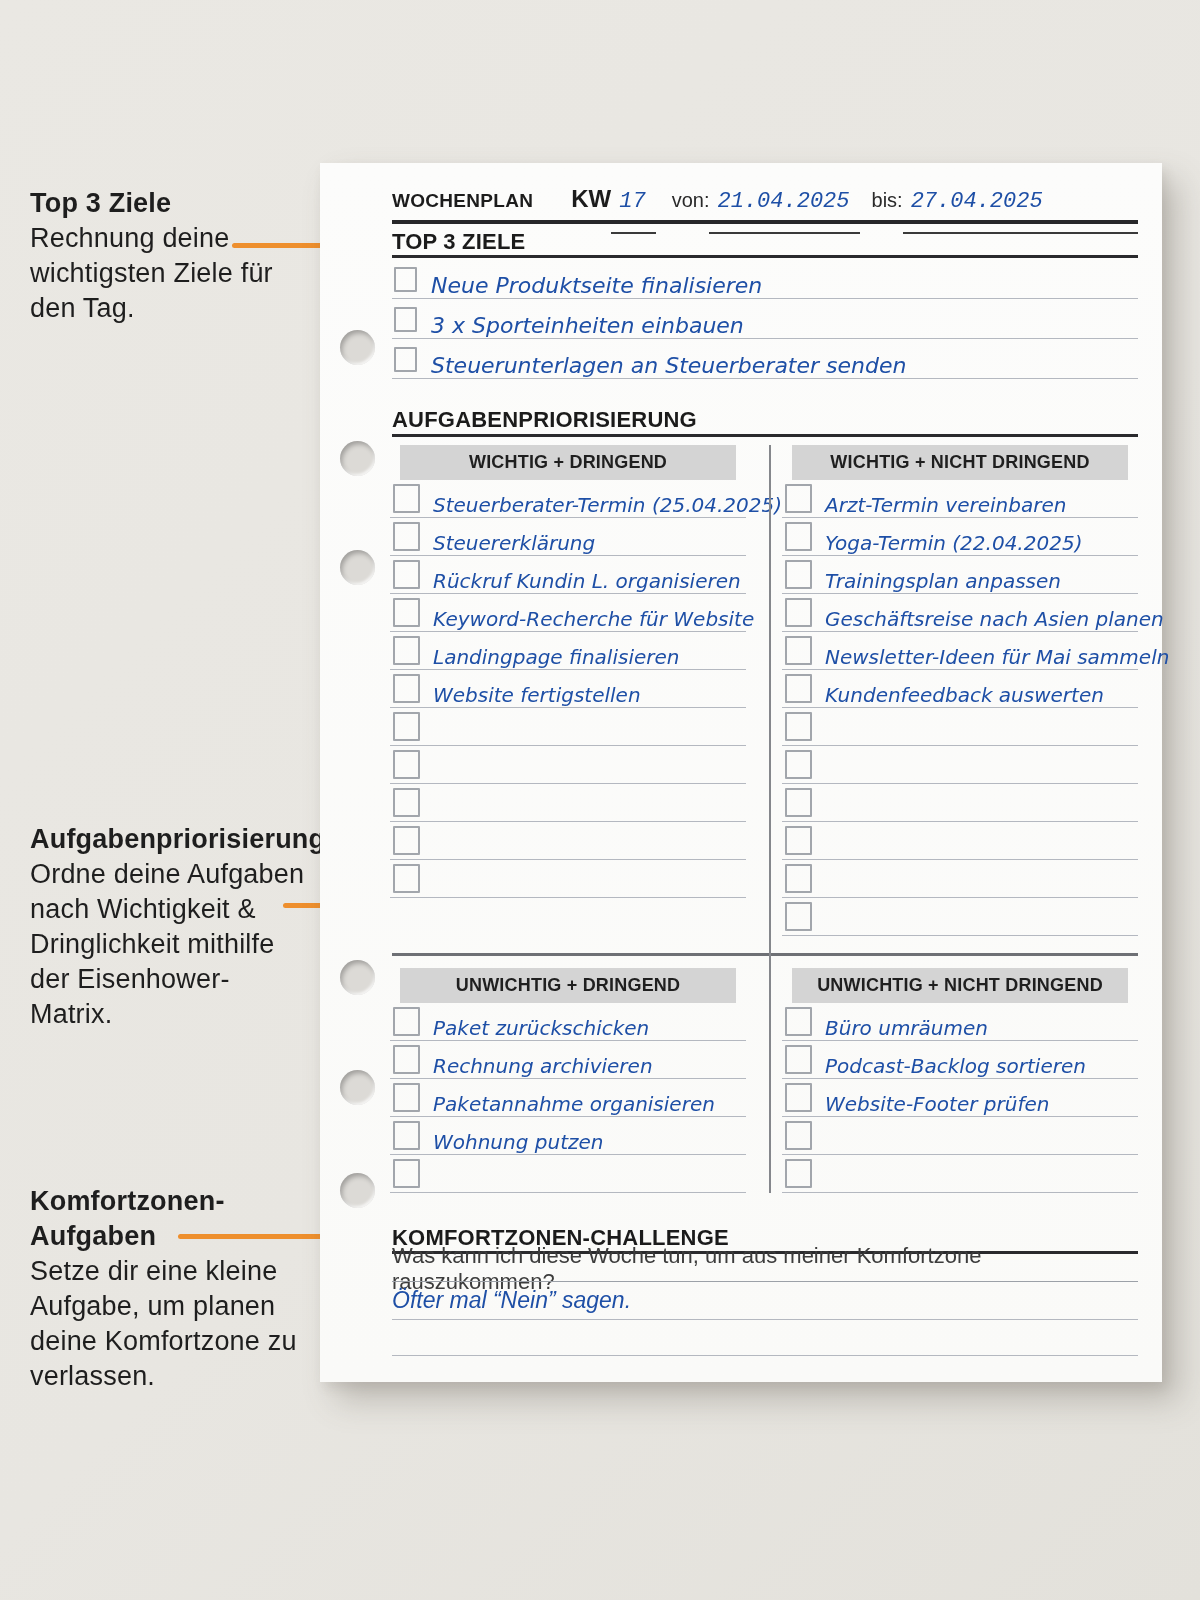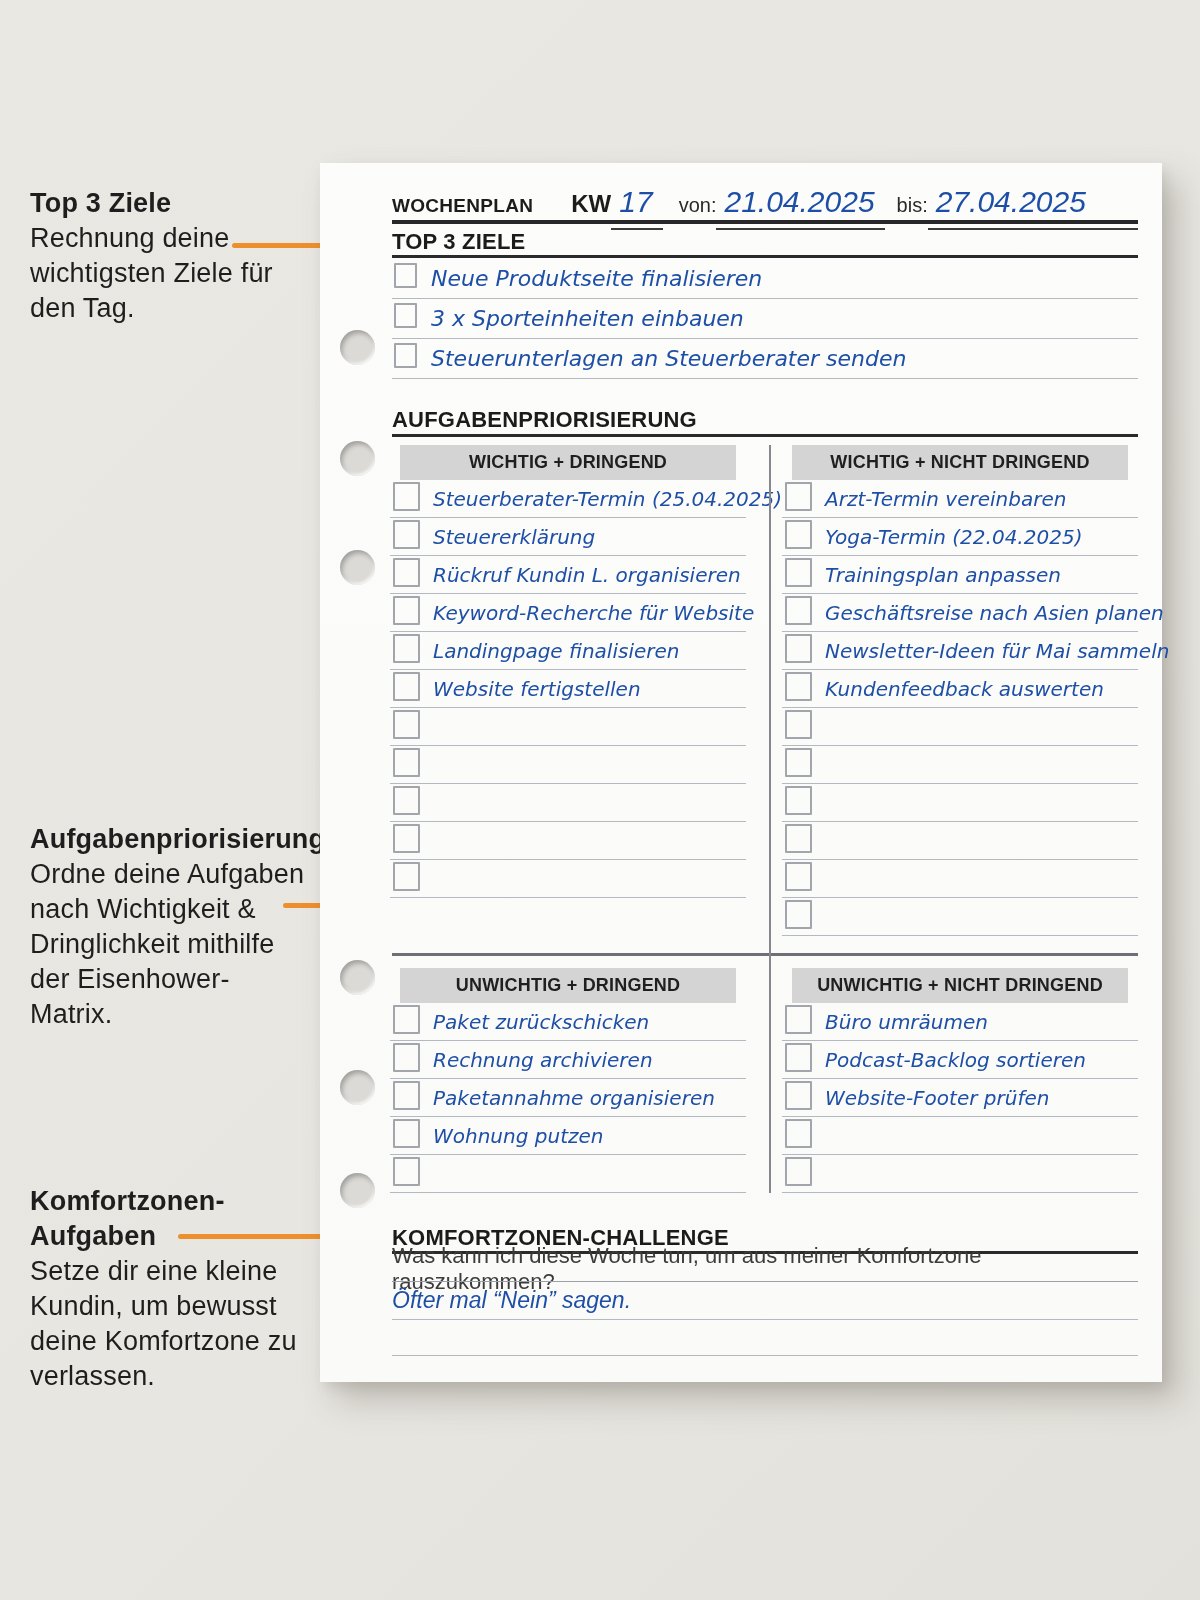--- a/index.html
+++ b/index.html
@@ -26,32 +26,32 @@
 
   .hole{position:absolute;left:20px;width:35px;height:35px;border-radius:50%;
     background:#dcdad6;
     box-shadow:inset 2px 3px 5px rgba(0,0,0,.28), inset -1px -2px 3px rgba(255,255,255,.85);}
 
   
   .phead{position:absolute;left:72px;right:24px;top:22px;display:flex;align-items:baseline;}
   .phead .ptitle{font-size:19px;font-weight:700;color:#1c1c1c;letter-spacing:.3px;}
   .phead .kw-label{font-size:24px;font-weight:700;color:#1c1c1c;margin-left:38px;}
   .lbl{font-size:20px;color:#2a2a2a;}
-  .field{font-family:Liberation Sans, sans-serif;font-style:italic;color:#1e4fa6;
-    border-bottom:2px solid #3a3a3a;padding:0 10px 9px 8px;font-size:30px;}
+  .field{font-family:Liberation Mono, monospace;font-style:italic;color:#1e4fa6;
+    border-bottom:2px solid #3a3a3a;padding:0 10px 18px 8px;font-size:22px;}
   .phead .von-label{margin-left:16px;}
   .phead .bis-label{margin-left:12px;}
   .grow{flex:1;}
   .rule-thick{position:absolute;left:72px;right:24px;height:4px;background:#27272a;}
   .rule-thin3{position:absolute;left:72px;right:24px;height:3px;background:#2a2a2d;}
 
   .shead{position:absolute;left:72px;font-size:22px;font-weight:700;color:#1b1b1b;letter-spacing:.2px;}
 
   
-  .trow{display:flex;align-items:center;border-bottom:1px solid #b4b8c0;box-sizing:border-box;}
+  .trow{display:flex;align-items:flex-end;border-bottom:1px solid #b4b8c0;box-sizing:border-box;}
   .cb{flex:0 0 auto;border:2px solid #a2a6ac;background:transparent;border-radius:1px;}
   .task{font-family:"DejaVu Sans",sans-serif;font-style:italic;color:#1e4fa6;white-space:nowrap;}
 
   #top3-rows{position:absolute;left:72px;right:24px;top:96px;}
   #top3-rows .trow{height:40px;}
   #top3-rows .cb{width:19px;height:21px;margin:0 14px 6px 2px;}
   #top3-rows .task{font-size:22px;}
 
   
   .quad{position:absolute;width:356px;}
@@ -87,21 +87,21 @@
 Dringlichkeit mithilfe
 der Eisenhower-
 Matrix.</div>
 </div>
 <div class="arrow" style="left:283px;top:903px;width:78px;"></div>
 
 <div class="ann" style="top:1184px;">
   <div class="ann-title">Komfortzonen-
 Aufgaben</div>
   <div class="ann-body">Setze dir eine kleine
-Kundin, um bewusst
+Aufgabe, um planen
 deine Komfortzone zu
 verlassen.</div>
 </div>
 <div class="arrow" style="left:178px;top:1234px;width:196px;"></div>
 
 <div class="paper">
 
   <div class="hole" style="top:167px;"></div>
   <div class="hole" style="top:278px;"></div>
   <div class="hole" style="top:387px;"></div>

